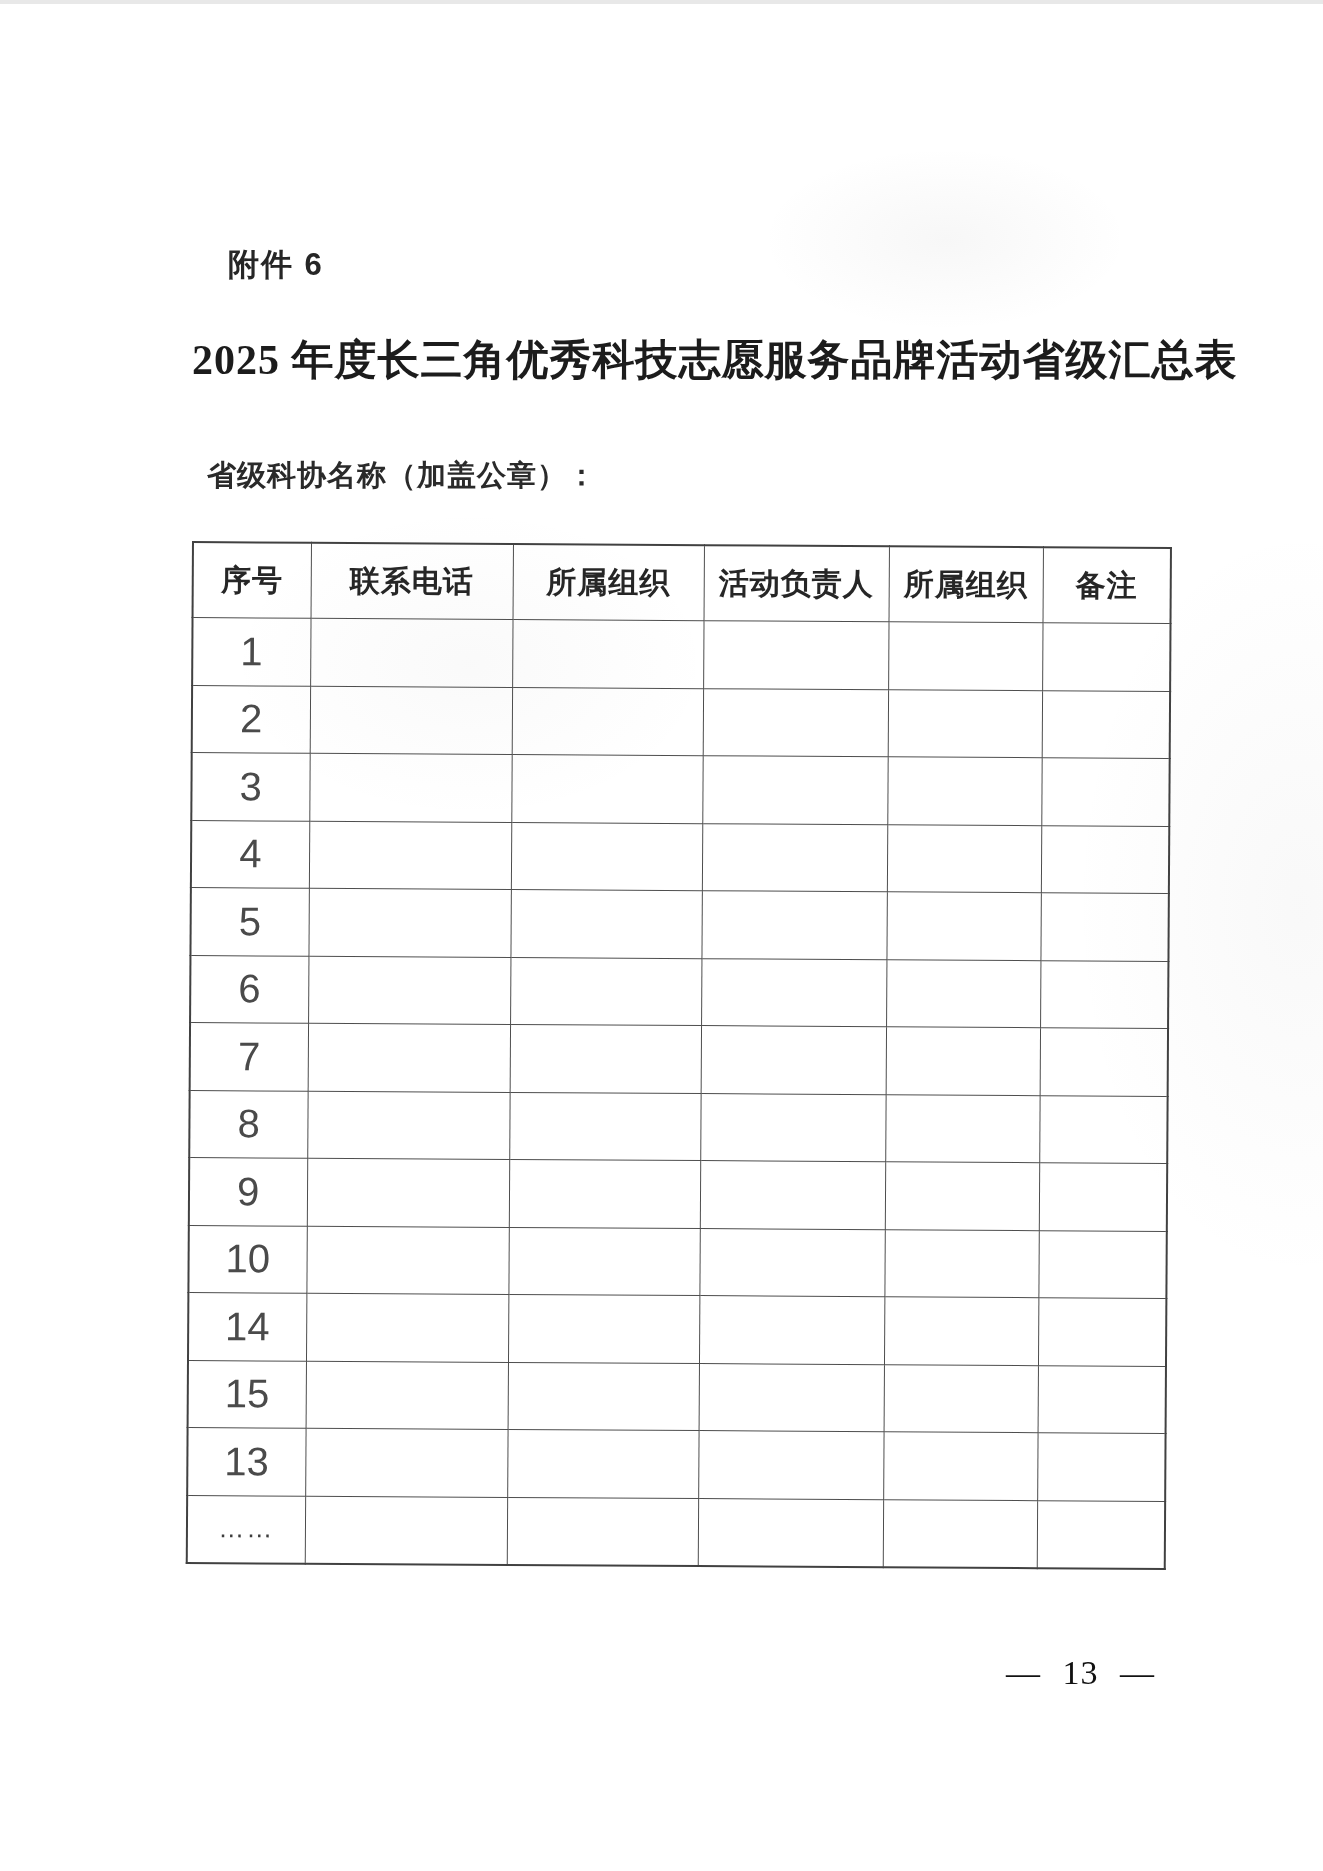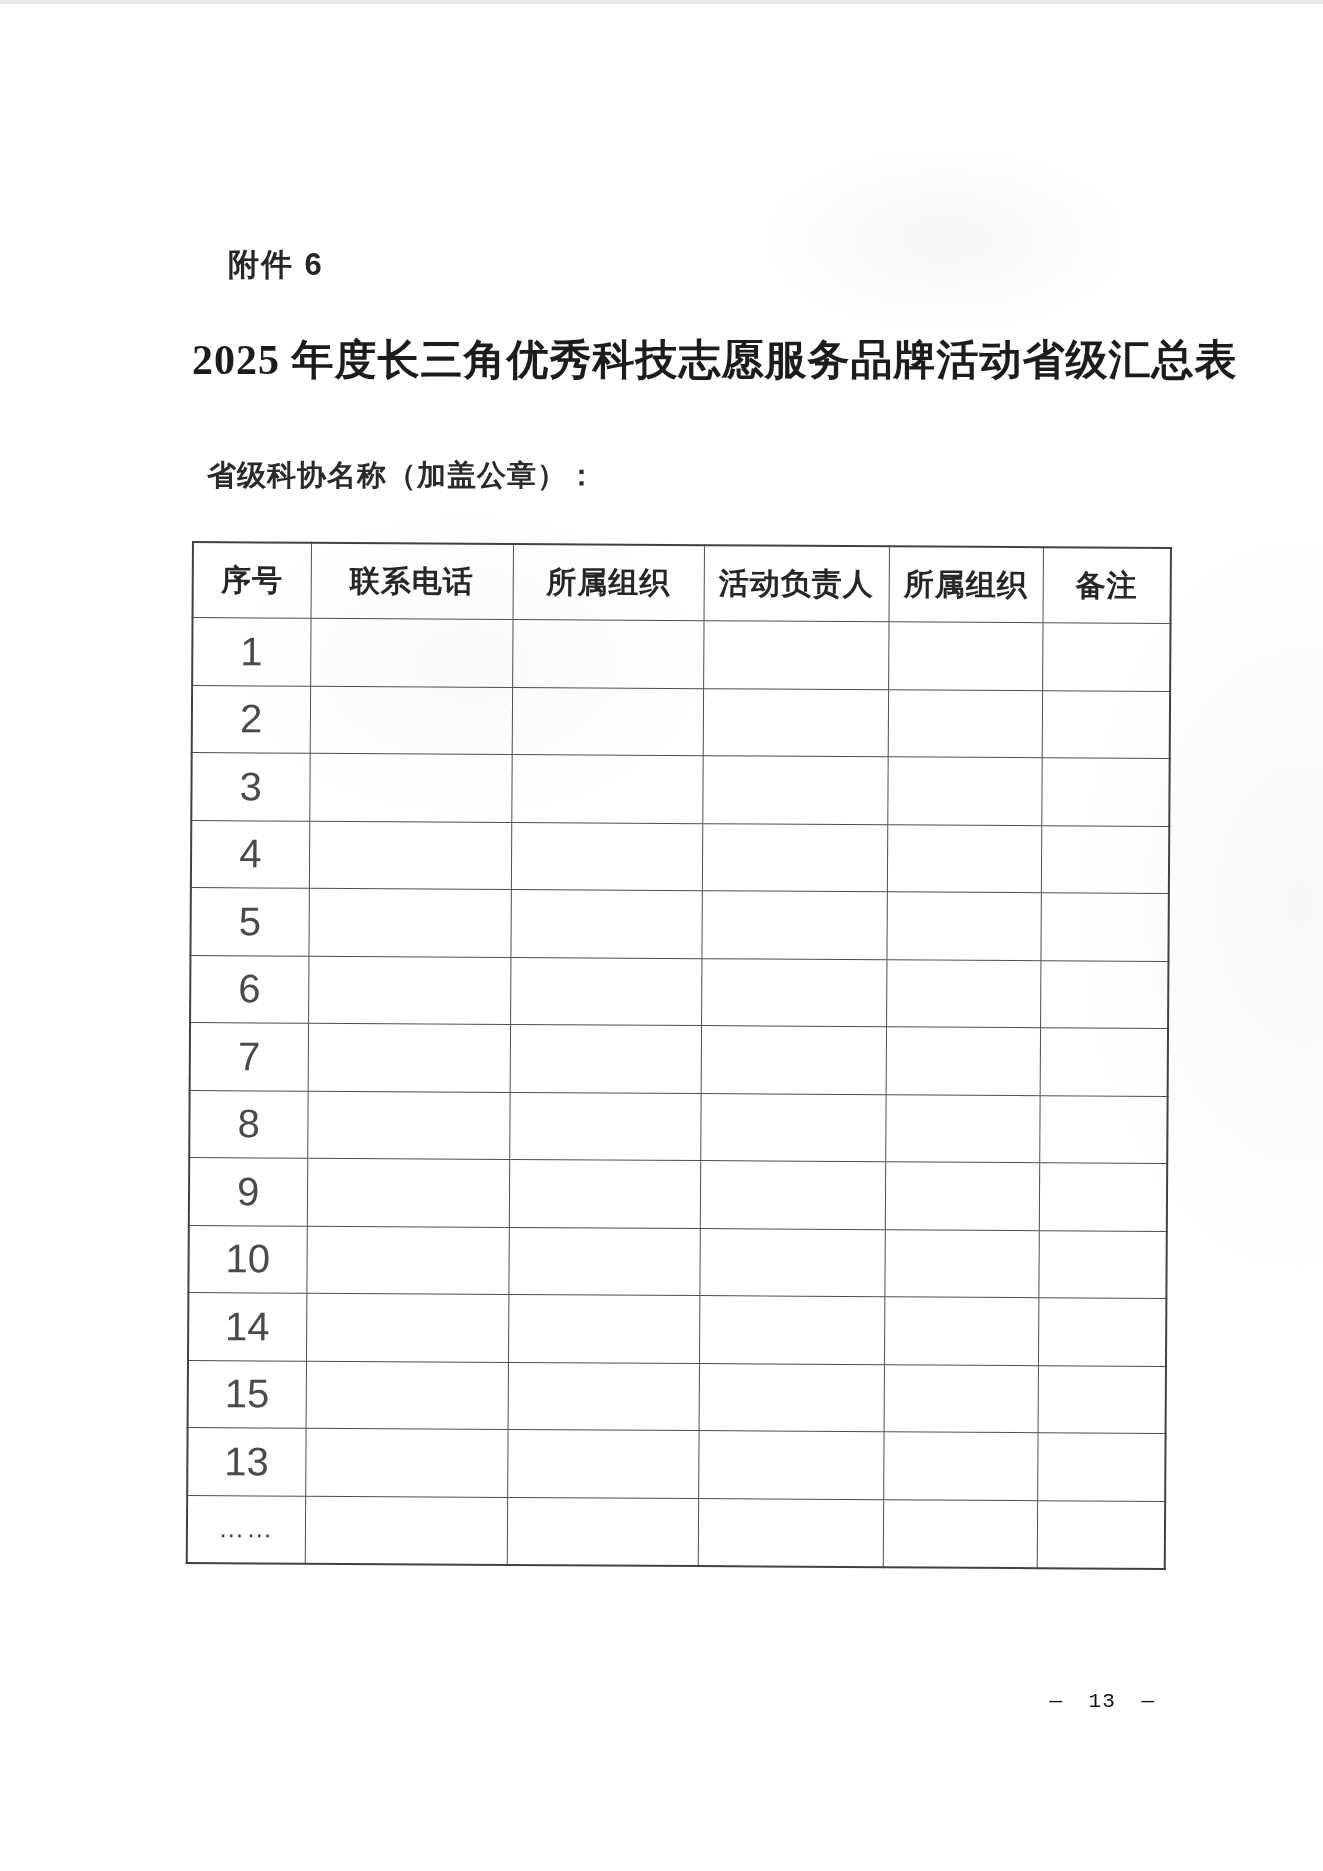--- a/index.html
+++ b/index.html
@@ -95,24 +95,24 @@
     color: #4a4a4a;
     font-family: "Liberation Sans", sans-serif;
   }
   tbody tr:last-child td.num {
     font-size: 26px;
     letter-spacing: 2px;
     color: #3c3c3c;
   }
   .page-number {
     position: absolute;
-    top: 1686px;
+    top: 1650px;
     right: 168px;
-    font-family: Liberation Mono, monospace;
-    font-size: 21px;
+    font-family: Liberation Serif, serif;
+    font-size: 34px;
     color: #111;
     word-spacing: 12px;
     letter-spacing: 1px;
   }
 </style>
 </head>
 <body>
 
 <div class="sheet">
 

